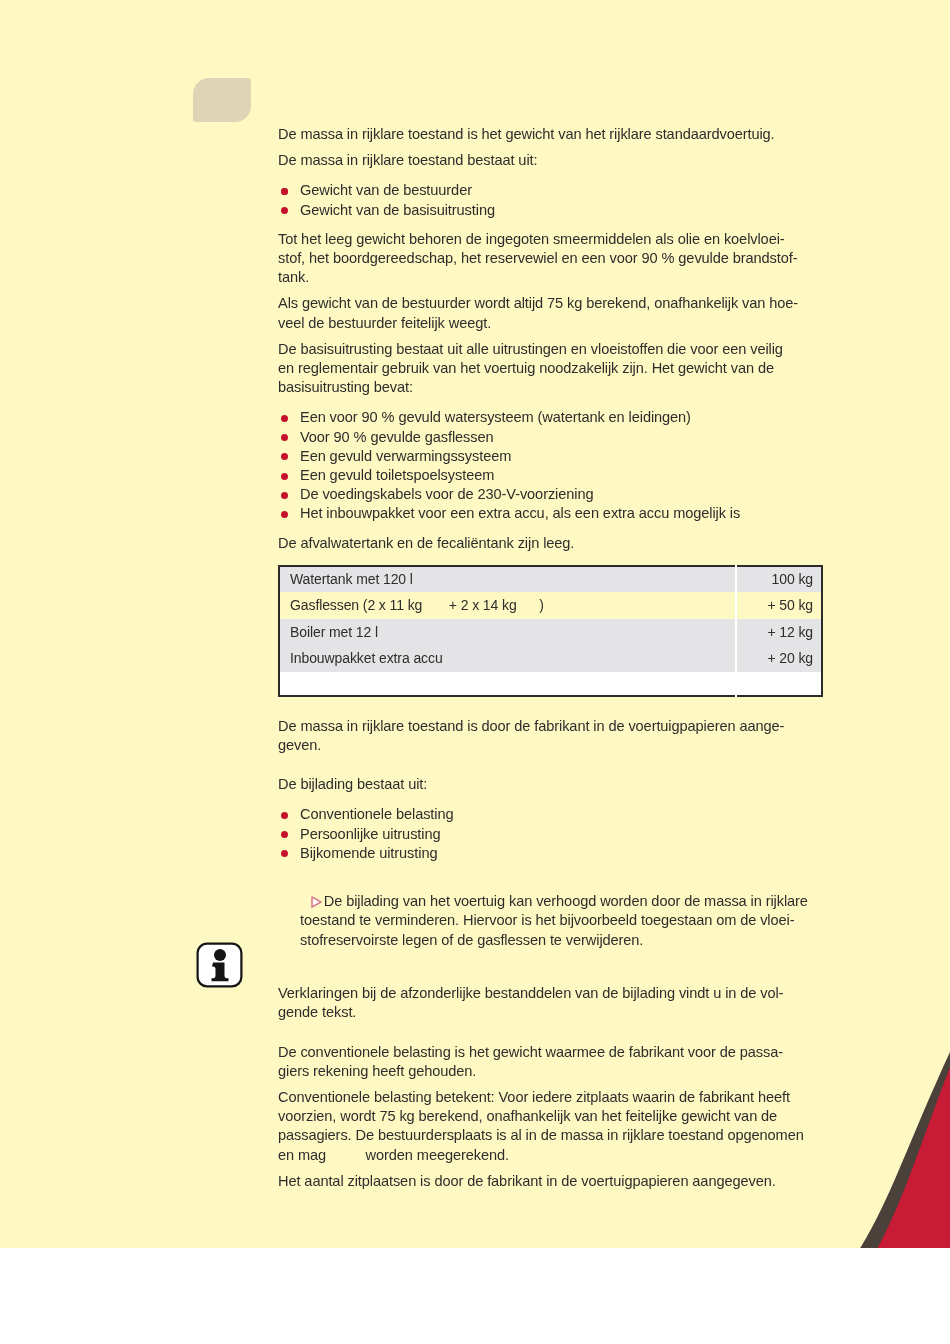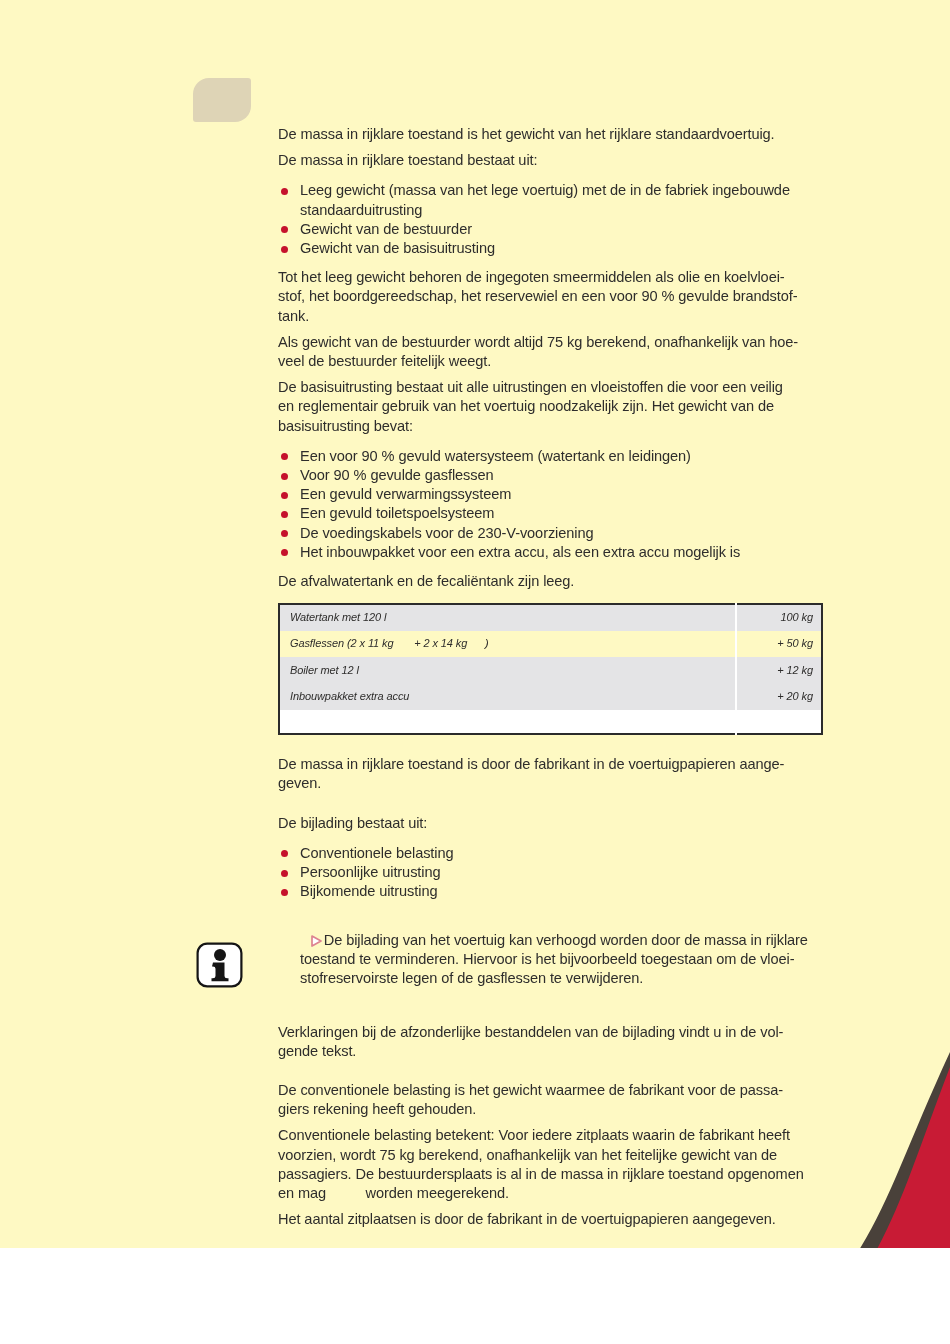--- a/index.html
+++ b/index.html
@@ -25,22 +25,22 @@
   .mb20{margin-bottom:20px;}
   .mb12{margin-bottom:12px;}
 
   ul.blist{list-style:none;margin:11px 0 10px 0;}
   ul.blist li{position:relative;padding-left:22px;white-space:pre;}
   ul.blist .dot{position:absolute;left:3px;top:6.5px;width:7px;height:7px;
     border-radius:50%;background:var(--red-accent);}
 
   table.wtable{width:100%;border-collapse:collapse;border:2px solid #2b2b2b;
     margin:5px 0 20px 0;}
-  table.wtable td{height:26.5px;font-size:11px;letter-spacing:-0.1px;
-    white-space:pre;vertical-align:middle;font-style:italic;}
+  table.wtable td{height:26.5px;font-size:14px;letter-spacing:-0.1px;
+    white-space:pre;vertical-align:middle;}
   table.wtable td.lbl{padding-left:10px;}
   table.wtable td.val{width:86px;text-align:right;padding-right:8px;border-left:2px solid #ffffff;}
   table.wtable tr.grey td{background:var(--table-grey);}
   table.wtable tr.empty td{height:24px;background:#ffffff;}
 
   .note{position:relative;padding-left:22px;margin:0 0 15px 0;white-space:pre;}
   .note .tri{position:absolute;left:0;top:3px;}
 
   .info-badge{position:absolute;left:196px;top:942px;}
 
@@ -64,22 +64,21 @@
 <div class="page">
 
   <div class="corner-tab"></div>
 
   <div class="col">
 
     <p class="p">De massa in rijklare toestand is het gewicht van het rijklare standaardvoertuig.</p>
     <p class="p">De massa in rijklare toestand bestaat uit:</p>
 
     <ul class="blist">
-      <li><span class="dot"></span><span>Leeg gewicht (massa van het lege voertuig) met de in de fabriek ingebouwde
-standaarduitrusting</span></li>
+      <li><span class="dot"></span></li>
       <li><span class="dot"></span><span>Gewicht van de bestuurder</span></li>
       <li><span class="dot"></span><span>Gewicht van de basisuitrusting</span></li>
     </ul>
 
     <p class="p">Tot het leeg gewicht behoren de ingegoten smeermiddelen als olie en koelvloei-
 stof, het boordgereedschap, het reservewiel en een voor 90 % gevulde brandstof-
 tank.</p>
     <p class="p">Als gewicht van de bestuurder wordt altijd 75 kg berekend, onafhankelijk van hoe-
 veel de bestuurder feitelijk weegt.</p>
     <p class="p">De basisuitrusting bestaat uit alle uitrustingen en vloeistoffen die voor een veilig

